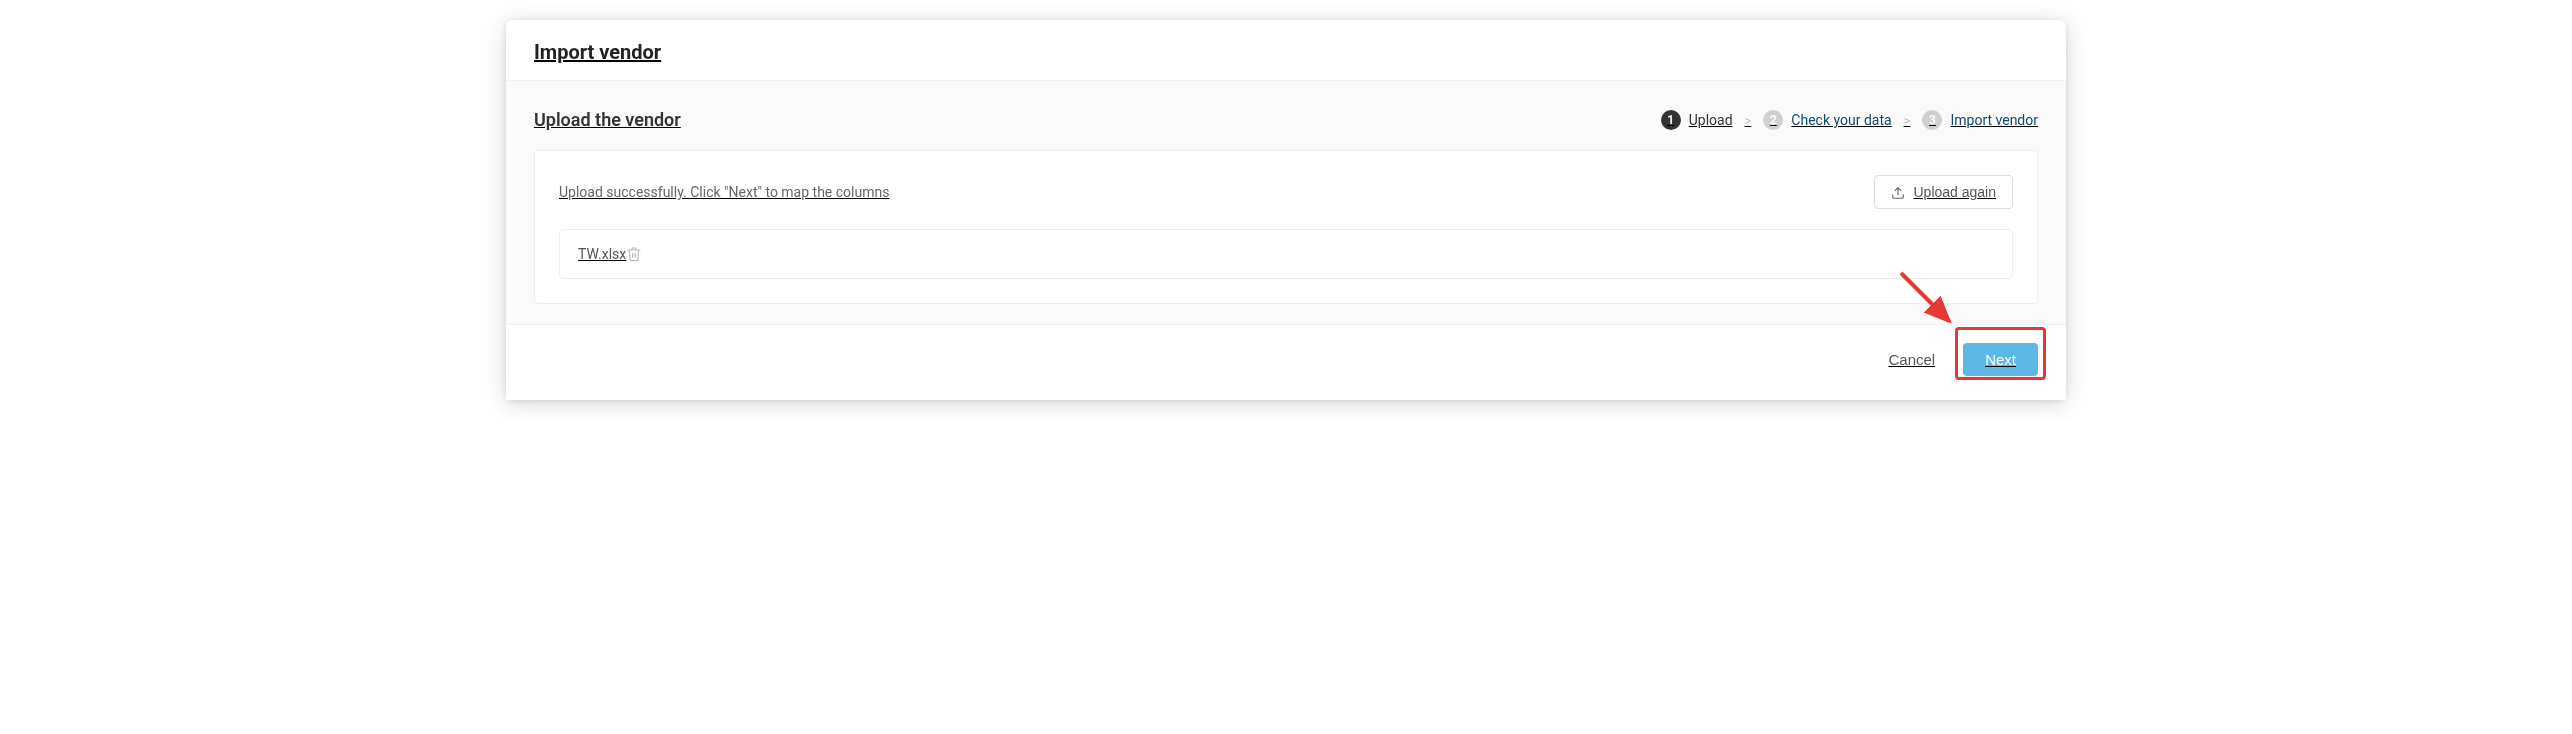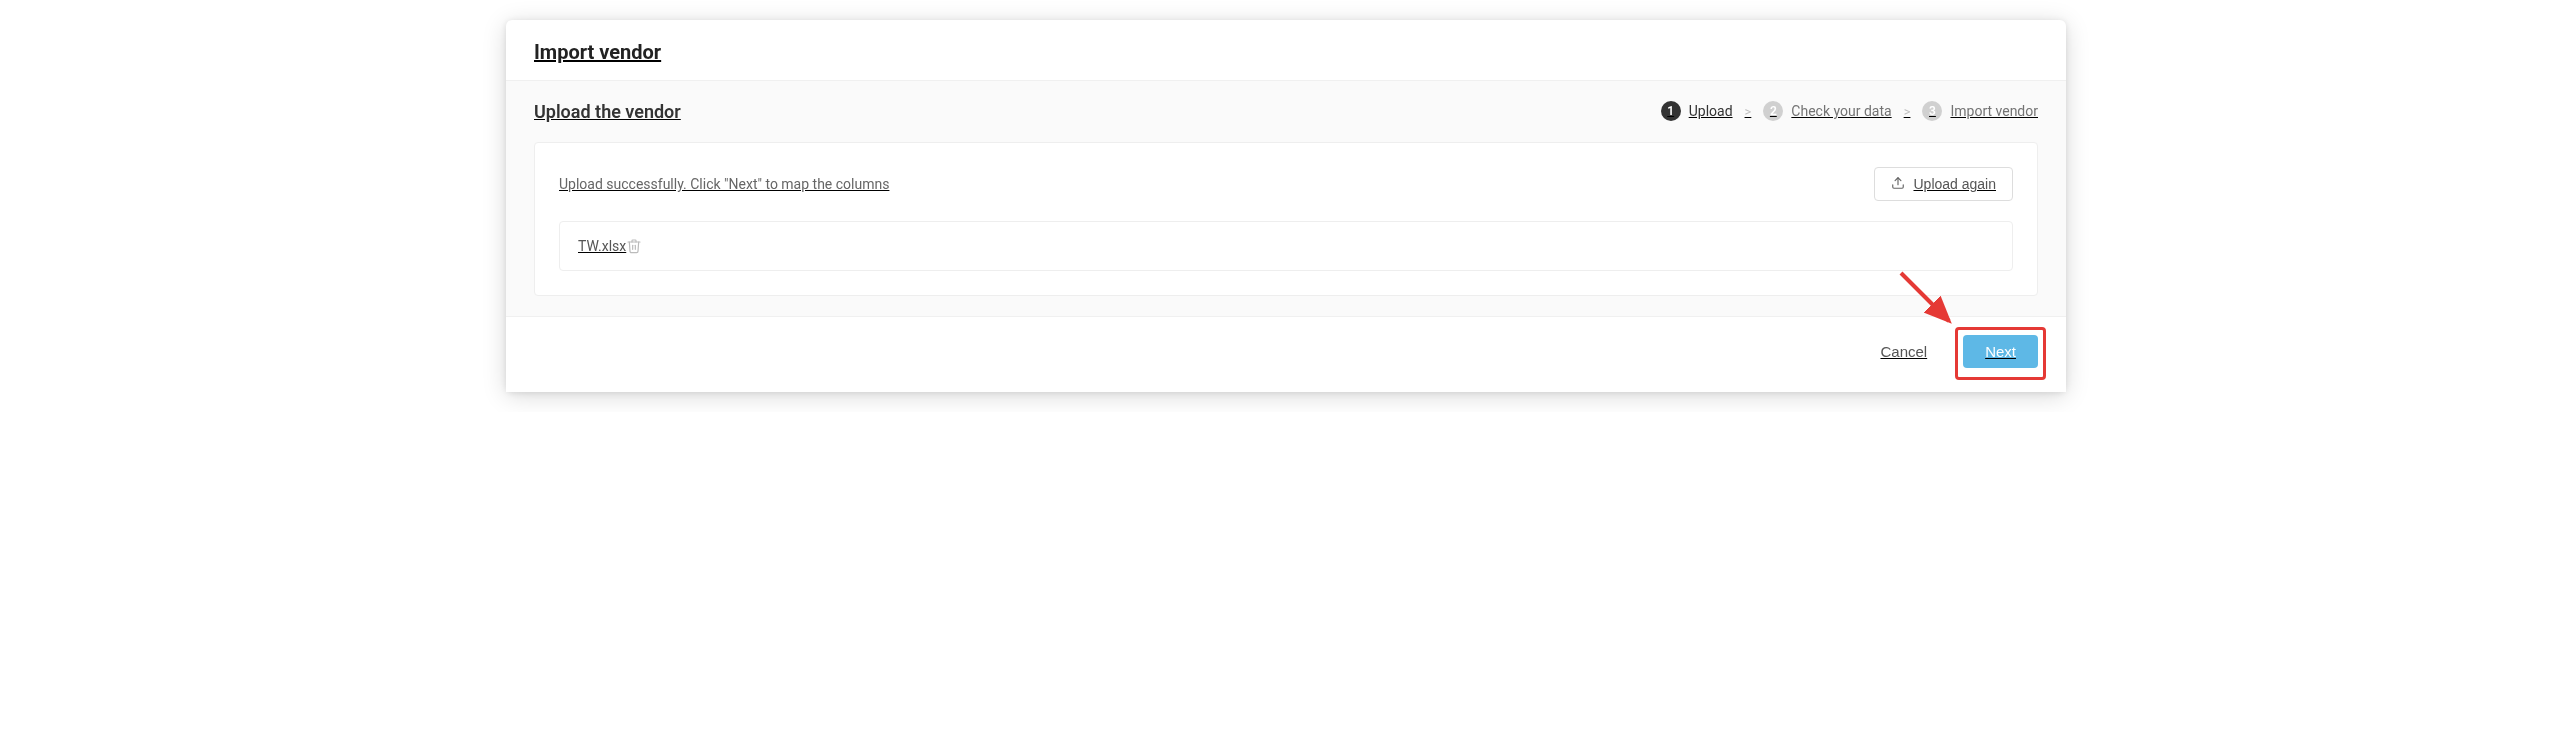--- a/index.html
+++ b/index.html
@@ -32,23 +32,24 @@
       color: #222;
     }
     .modal-body {
       background: #fafafa;
       padding: 20px 28px;
       border-top: 1px solid #f0f0f0;
       border-bottom: 1px solid #f0f0f0;
     }
     .section-header {
       display: flex;
-      align-items: flex-start;
+      align-items: flex-end;
       justify-content: space-between;
       margin-bottom: 20px;
+      margin-top: 8px;
     }
     .section-title {
       font-size: 18px;
       font-weight: 600;
       color: #333;
     }
     .stepper {
       display: flex;
       align-items: center;
       gap: 12px;
@@ -74,21 +75,21 @@
       color: #fff;
     }
     .step-inactive .step-number {
       background: #d0d0d0;
       color: #fff;
     }
     .step-active .step-label {
       color: #333;
     }
     .step-inactive .step-label {
-      color: #737373;
+      color: #0c4a6e;
     }
     .step-sep {
       color: #c0c0c0;
       font-size: 13px;
     }
     .upload-card {
       background: #ffffff;
       border: 1px solid #eee;
       border-radius: 4px;
       padding: 24px;
@@ -98,21 +99,21 @@
       align-items: center;
       justify-content: space-between;
       margin-bottom: 20px;
     }
     .upload-msg {
       font-size: 14px;
       color: #666;
     }
     .upload-again-btn {
       display: inline-flex;
-      align-items: flex-start;
+      align-items: flex-end;
       gap: 8px;
       background: #fff;
       border: 1px solid #ddd;
       border-radius: 4px;
       padding: 8px 16px;
       font-size: 14px;
       color: #555;
       cursor: pointer;
     }
     .file-row {
@@ -129,21 +130,21 @@
     }
     .delete-icon {
       color: #bbb;
       cursor: pointer;
       display: inline-flex;
     }
     .modal-footer {
       display: flex;
       justify-content: flex-end;
       align-items: center;
-      gap: 32px;
+      gap: 24px;
       padding: 18px 28px 24px 28px;
       background: #fff;
     }
     .btn-cancel {
       background: transparent;
       border: none;
       color: #555;
       font-size: 15px;
       cursor: pointer;
       padding: 8px 4px;

